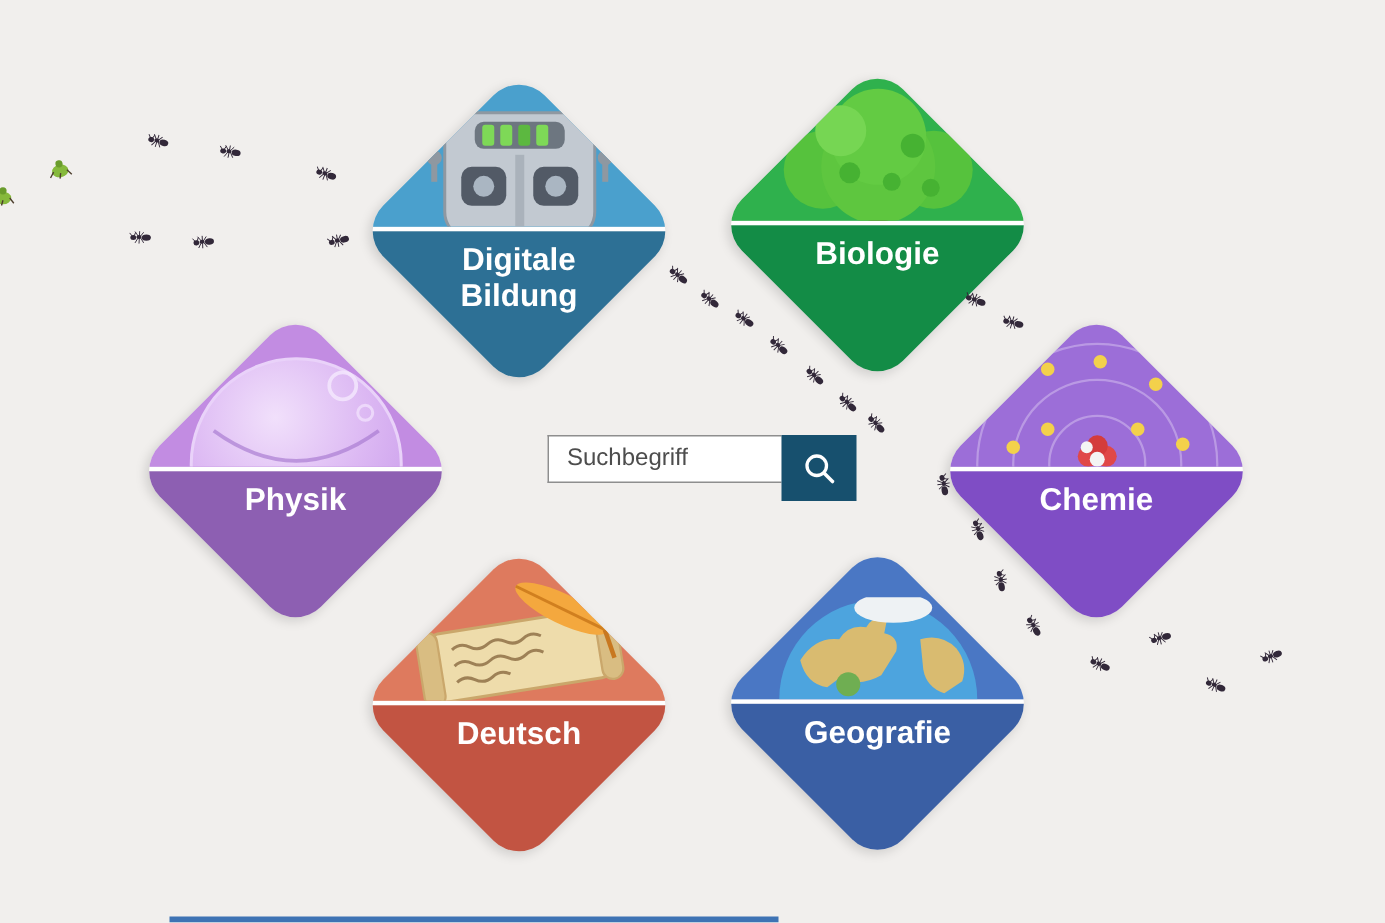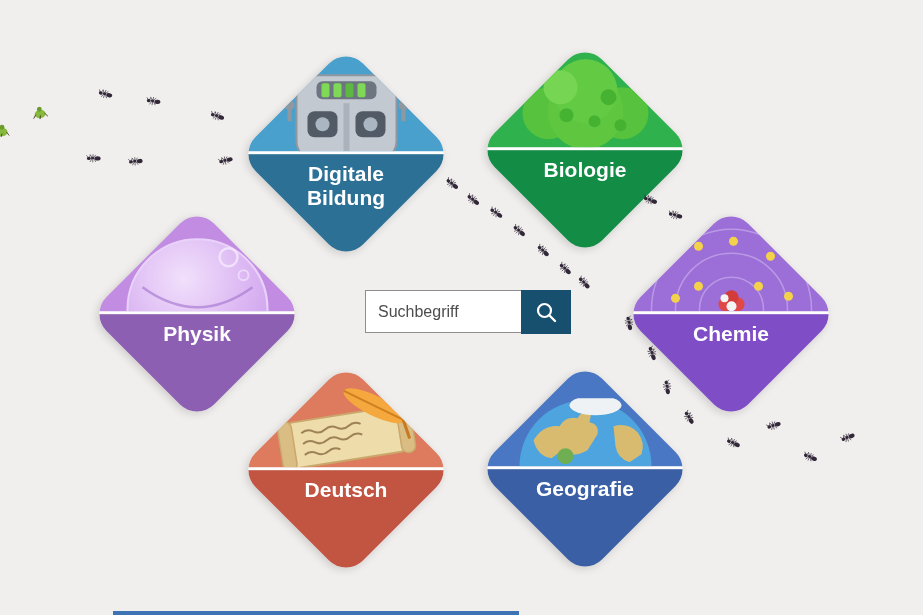--- a/index.html
+++ b/index.html
@@ -31,21 +31,21 @@
   .tile-divider { height: 3px; background: #ffffff; }
   .tile-bottom { height: 108px; text-align: center; }
   .tile-label {
     display: inline-block; margin-top: 8px; max-width: 158px;
     color: #ffffff; font-weight: bold; font-size: 21px; line-height: 1.15;
   }
 
   
   .search-bar { position: absolute; left: 365px; top: 290px; display: flex; z-index: 10; }
   .search-input {
-    width: 156px; height: 43px;
+    width: 156px; height: 32px;
     border: 1px solid #8e8e8e; border-right: none;
     background: #ffffff; padding: 0 12px;
     font-size: 16px; color: #333333; font-family: inherit;
     outline: none; border-radius: 0;
   }
   .search-input::placeholder { color: #4d4d4d; }
   .search-button {
     width: 50px; height: 44px; border: none;
     display: flex; align-items: center; justify-content: center;
     cursor: pointer;

